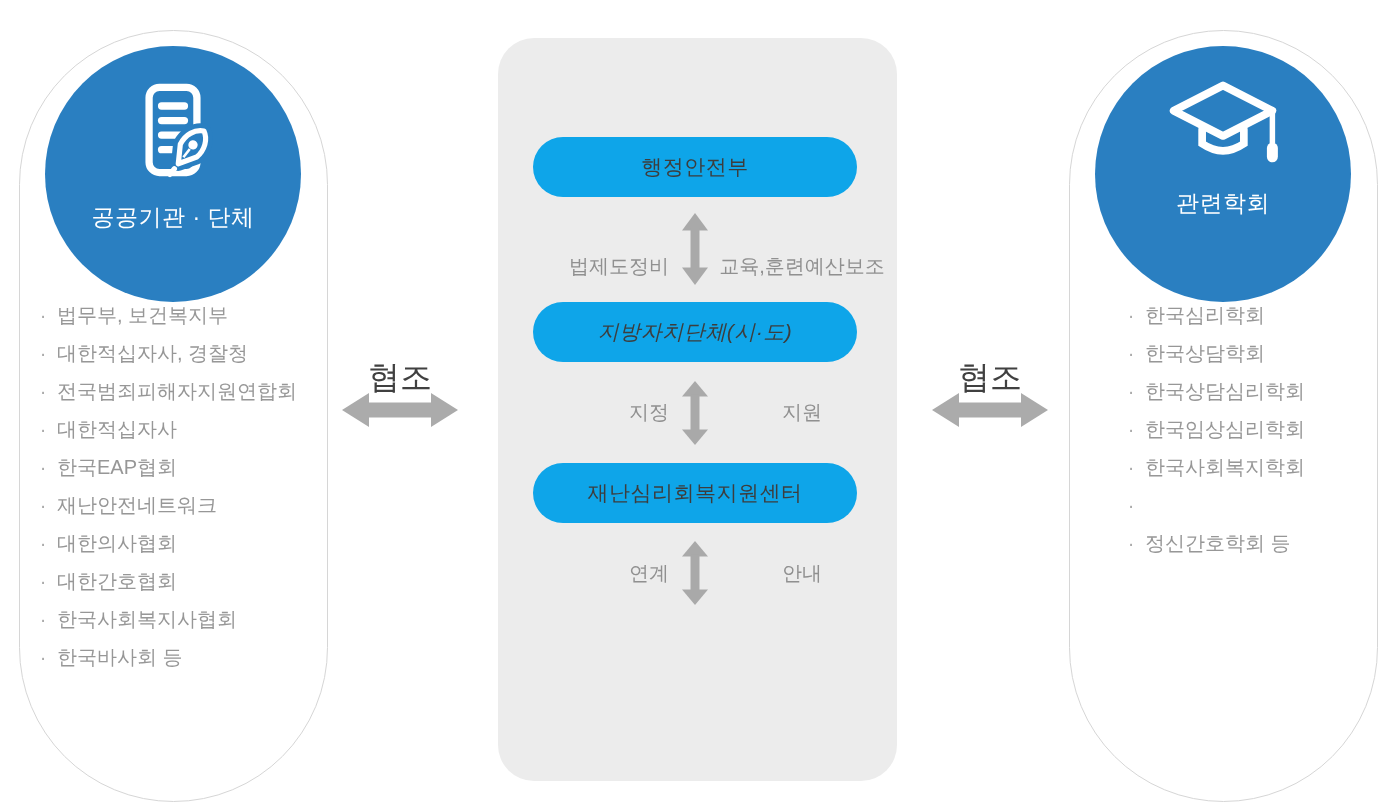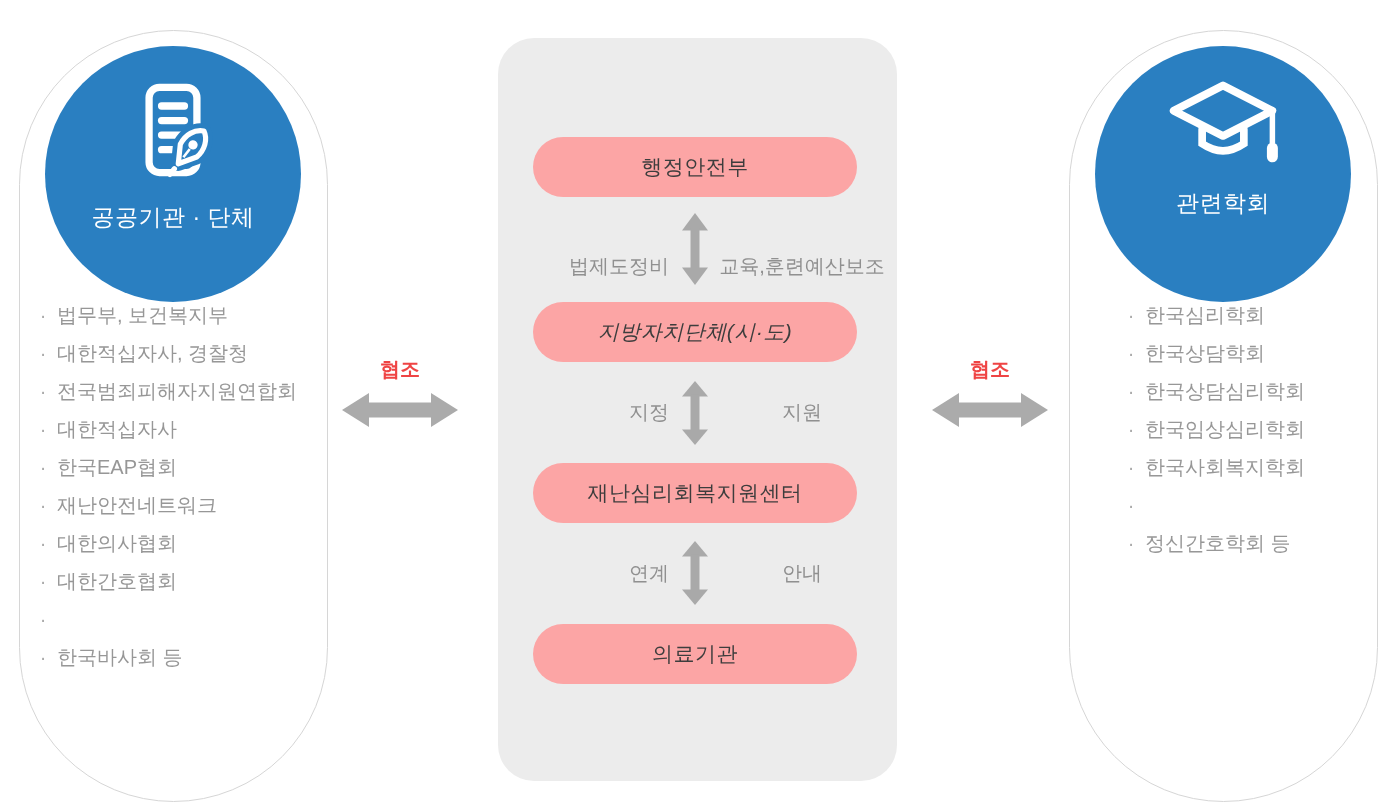--- a/index.html
+++ b/index.html
@@ -37,21 +37,21 @@
   .org-list.right{left:1124px;}
   .org-list li{display:flex;align-items:center;height:38px;font-size:20px;color:var(--muted-text);white-space:nowrap;}
   .org-list .bullet{width:14px;text-align:center;color:#ababab;font-size:20px;margin-right:7px;}
 
   
   .flow-panel{position:absolute;left:498px;top:38px;width:399px;height:743px;
     background:var(--panel-gray);border-radius:36px;}
 
   
   .flow-node{position:absolute;left:533px;width:324px;height:60px;border-radius:30px;
-    background:#fca5a5;display:flex;align-items:center;justify-content:center;
+    background:#0ea5e9;display:flex;align-items:center;justify-content:center;
     font-size:21px;color:var(--pill-text);font-weight:500;letter-spacing:0.5px;}
   .node-1{top:137px;}
   .node-2{top:302px;font-style:italic;}
   .node-3{top:463px;}
   .node-4{top:624px;}
 
   
   .v-arrow{position:absolute;left:681px;color:var(--arrow-gray);}
   .v-arrow-1{top:213px;}
   .v-arrow-2{top:381px;}
@@ -60,21 +60,21 @@
   .link-label{position:absolute;width:210px;height:28px;line-height:28px;
     font-size:20px;color:#909090;white-space:nowrap;}
   .link-label.ll{text-align:right;left:459px;}
   .link-label.lr{text-align:center;left:697px;}
   .row-1{top:236px;margin-top:16px;}
   .row-2{top:398px;}
   .row-3{top:559px;}
 
   
   .coop-label{position:absolute;width:100px;top:356px;text-align:center;
-    font-size:20px;color:#ef4444;font-weight:700;}
+    font-size:32px;color:#404040;font-weight:400;}
   .coop-label.left{left:350px;}
   .coop-label.right{left:940px;}
   .h-arrow{position:absolute;top:391px;color:var(--connector-gray);}
   .h-arrow.left{left:342px;}
   .h-arrow.right{left:932px;}
 </style>
 </head>
 <body>
 
 <div class="stage">
@@ -129,20 +129,21 @@
       <li>
         <span class="bullet">·</span>
         <span>대한의사협회</span>
       </li>
       <li>
         <span class="bullet">·</span>
         <span>대한간호협회</span>
       </li>
       <li>
         <span class="bullet">·</span>
+        <span>한국사회복지사협회</span>
       </li>
       <li>
         <span class="bullet">·</span>
         <span>한국바사회 등</span>
       </li>
     </ul>
 
   <div class="coop-label left">협조</div>
   <span class="h-arrow left">
     <svg viewBox="0 0 116 38" width="116" height="38" aria-hidden="true">
@@ -150,21 +151,20 @@
       <rect x="25" y="11.5" width="66" height="15" fill="currentColor"></rect>
       <polygon points="116,19 89,2 89,36" fill="currentColor"></polygon>
     </svg>
   </span>
 
   <div class="flow-panel"></div>
 
   <div class="flow-node node-1">행정안전부</div>
   <div class="flow-node node-2">지방자치단체(시·도)</div>
   <div class="flow-node node-3">재난심리회복지원센터</div>
-  <div class="flow-node node-4">의료기관</div>
 
   <div class="link-label ll row-1">법제도정비</div>
   <span class="v-arrow v-arrow-1">
     <svg viewBox="0 0 28 70" width="28" height="72" preserveAspectRatio="none" aria-hidden="true">
       <polygon points="14,0 1,17 27,17" fill="currentColor"></polygon>
       <rect x="9.5" y="15" width="9" height="40" fill="currentColor"></rect>
       <polygon points="14,70 1,53 27,53" fill="currentColor"></polygon>
     </svg>
   </span>
   <div class="link-label lr row-1">교육,훈련예산보조</div>

